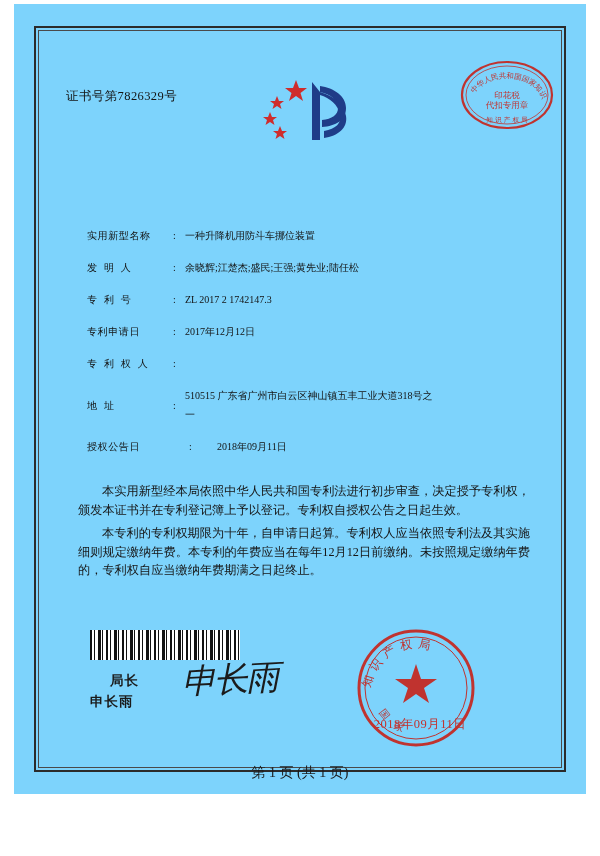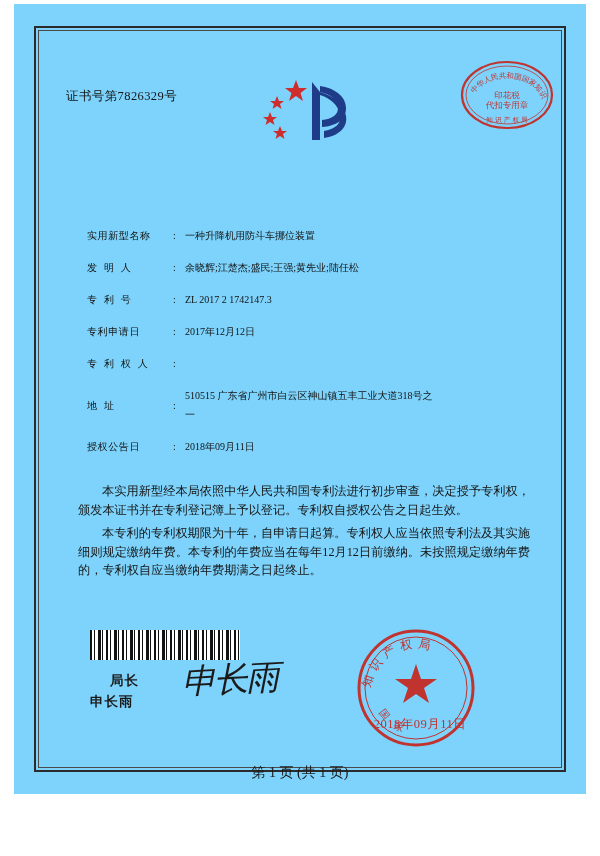--- a/index.html
+++ b/index.html
@@ -113,20 +113,21 @@
     flex: 0 0 12px;
   }
   .field-value {
     flex: 1 1 auto;
     word-break: break-all;
   }
   .field-value .line2 { display: block; }
 
   .field-row.two-col {
     justify-content: flex-start;
+    gap: 16px;
   }
   .pub-right {
     margin-left: 22px;
     white-space: nowrap;
   }
   .pub-right .lbl { letter-spacing: 0.8px; }
 
   
   .body-text {
     position: absolute;

